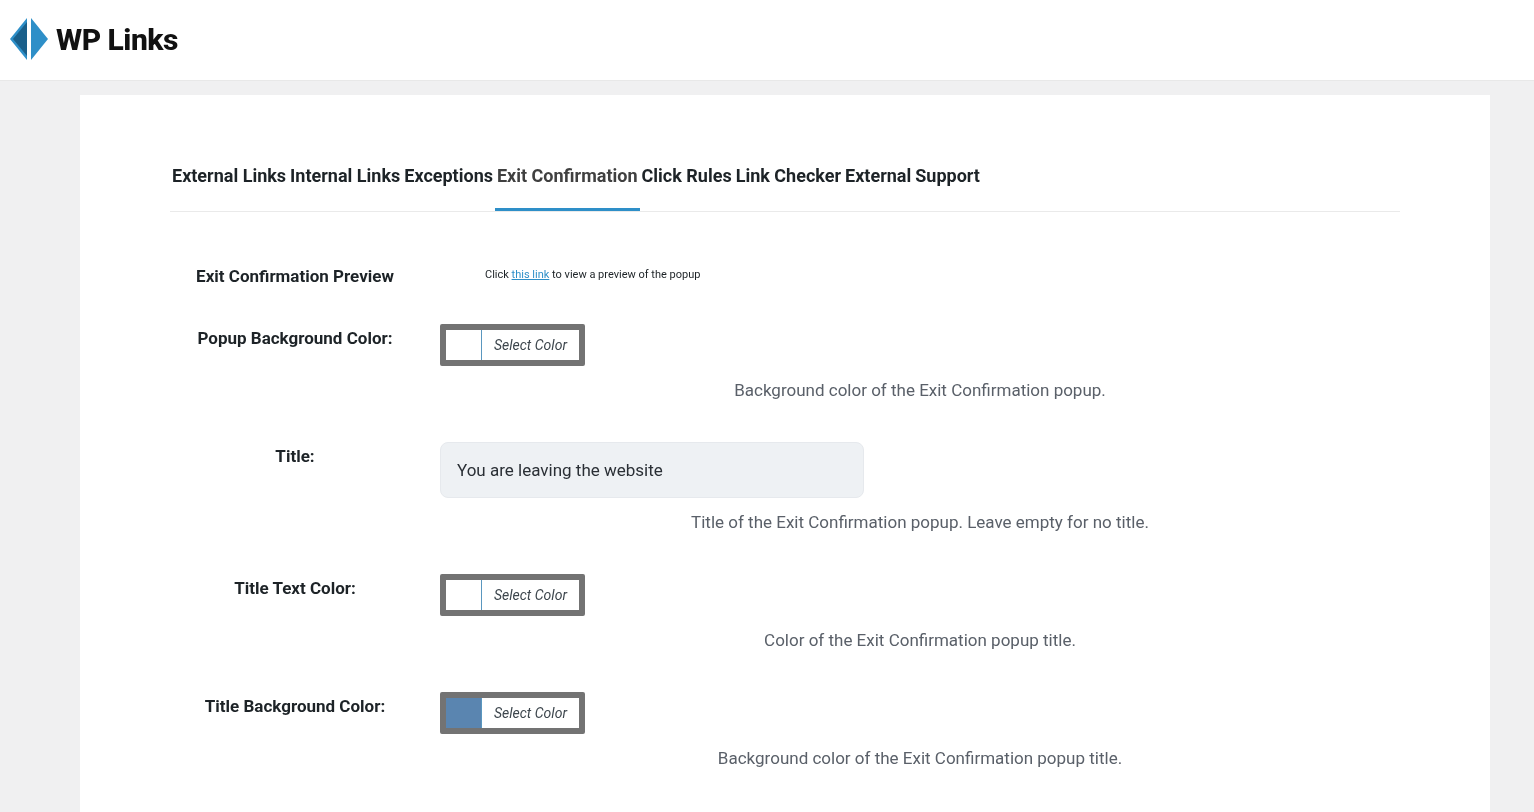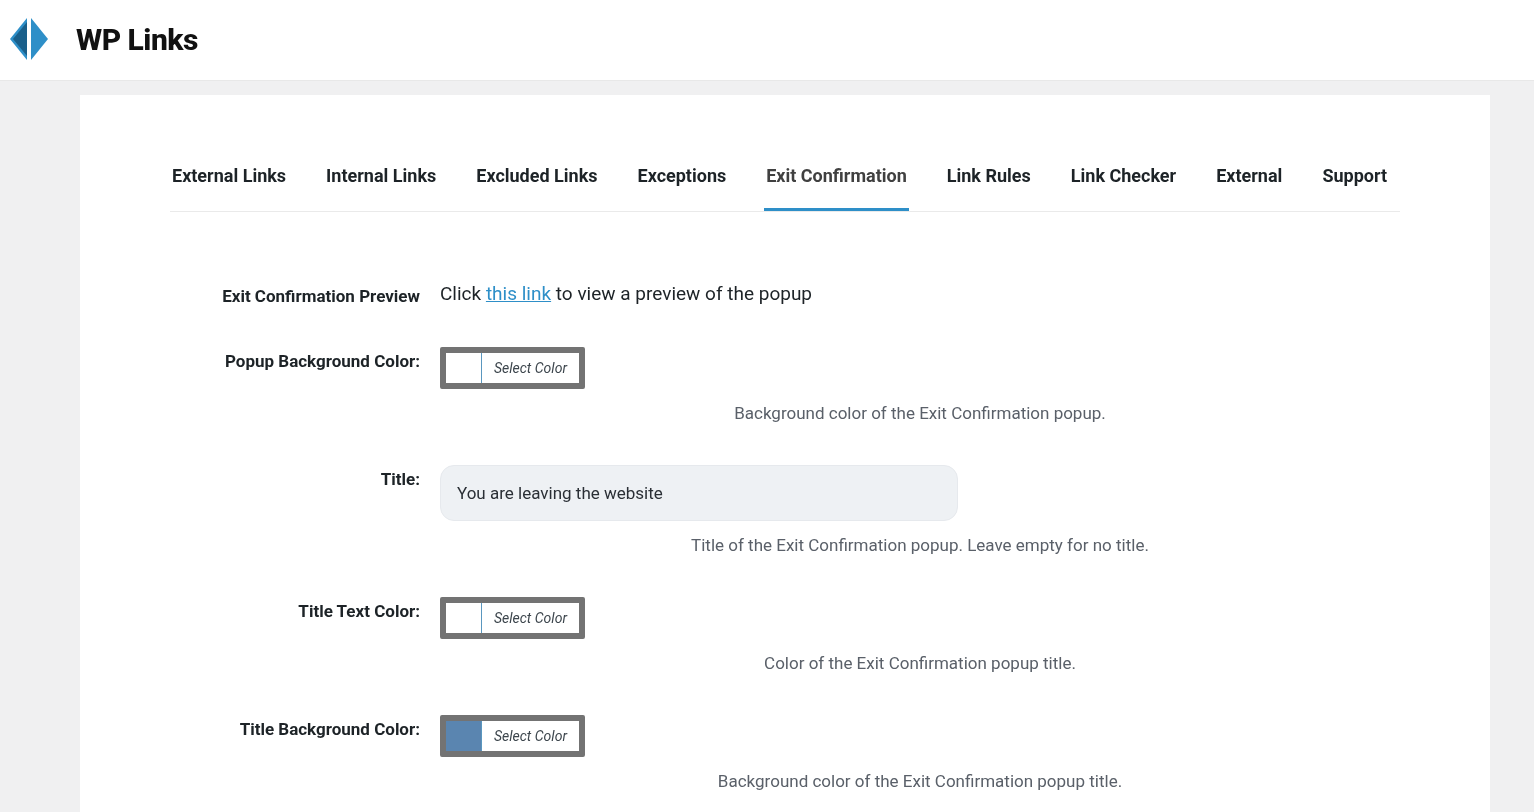--- a/index.html
+++ b/index.html
@@ -1,34 +1,34 @@
 <!DOCTYPE html>
 <html><head>
 <meta charset="utf-8">
 <style>
 * { box-sizing: border-box; margin: 0; padding: 0; }
 body { font-family: -apple-system, BlinkMacSystemFont, "Segoe UI", Roboto, Arial, sans-serif; background: #f0f0f1; color: #1d2327; }
 .topbar { background: #ffffff; padding: 16px 8px 18px 8px; border-bottom: 1px solid #e8e8e8; display: flex; align-items: center; }
-.logo-wrap { display: flex; align-items: center; gap: 26px; }
+.logo-wrap { display: flex; align-items: center; gap: 6px; }
 .logo-icon { width: 42px; height: 46px; display: flex; align-items: center; justify-content: center; }
 .brand { font-size: 30px; font-weight: 800; color: #111; letter-spacing: -0.5px; }
 .panel { max-width: 1410px; margin: 14px 0 0 80px; background: #ffffff; padding: 60px 90px 40px 90px; }
-.tabs { display: flex; gap: 36px; border-bottom: 1px solid #eaeaea; padding-bottom: 0; margin-bottom: 56px; }
+.tabs { display: flex; border-bottom: 1px solid #eaeaea; padding-bottom: 0; margin-bottom: 36px; }
 .tab { font-size: 18px; font-weight: 700; color: #1d2327; padding: 10px 2px 22px 2px; cursor: pointer; border-bottom: 3px solid transparent; white-space: nowrap; }
 .tab.active { color: #404040; border-bottom-color: #2e8fc8; }
 .form-table { width: 100%; border-collapse: collapse; }
-.form-table th { text-align: right; vertical-align: top; width: 270px; font-size: 17px; font-weight: 700; color: #1d2327; padding: 18px 20px 18px 0; margin-left: 28px; }
+.form-table th { text-align: center; vertical-align: top; width: 270px; font-size: 17px; font-weight: 700; color: #1d2327; padding: 18px 20px 18px 0; margin-left: 28px; }
 .form-table td { vertical-align: top; padding: 14px 0 28px 0; font-size: 17px; color: #1d2327; }
 .desc { color: #5a6069; font-size: 17px; margin-top: 14px; font-weight: 400; text-align: center; }
-.preview-text { font-size: 19px; color: #1d2327; }
+.preview-text { font-size: 11px; color: #1d2327; margin-left: 45px; }
 .preview-link { color: #2e8fc8; text-decoration: underline; cursor: pointer; }
 .color-picker { display: inline-flex; border: 6px solid #737373; border-radius: 2px; overflow: hidden; cursor: pointer; font-style: italic; }
 .color-swatch { width: 36px; height: 30px; border-right: 1px solid #5a97bf; }
 .color-label { padding: 0 12px; display: flex; align-items: center; font-size: 14px; color: #3d464d; background: #fff; height: 30px; }
-.text-input { width: 518px; height: 56px; background: #eef1f4; border: 1px solid #e6e9ed; border-radius: 14px; padding: 0 16px; font-size: 17px; color: #2a2f35; outline: none; font-family: inherit; }
+.text-input { width: 424px; height: 56px; background: #eef1f4; border: 1px solid #e6e9ed; border-radius: 8px; padding: 0 16px; font-size: 17px; color: #2a2f35; outline: none; font-family: inherit; }
 </style>
 </head>
 <body>
 
 <div class="topbar">
   <div class="logo-wrap">
     <span class="logo-icon">
       <svg width="42" height="46" viewBox="0 0 42 46">
         <polygon points="19,2 19,44 2,23" fill="#2e8fc8"></polygon>
         <polygon points="19,6 19,40 5,23" fill="#1a5f8a"></polygon>
@@ -37,24 +37,23 @@
     </span>
     <span class="brand">WP Links</span>
   </div>
 </div>
 
 <div class="panel">
 
   <div class="tabs" id="tabs-nav">
       <div class="tab">External Links</div>
       <div class="tab">Internal Links</div>
-      <div class="tab">Excluded Links</div>
       <div class="tab">Exceptions</div>
       <div class="tab active">Exit Confirmation</div>
-      <div class="tab">Link Rules</div>
+      <div class="tab">Click Rules</div>
       <div class="tab">Link Checker</div>
       <div class="tab">External</div>
       <div class="tab">Support</div>
     </div>
 
   <table class="form-table">
     <tbody>
 
       <tr>
         <th>Exit Confirmation Preview</th>

